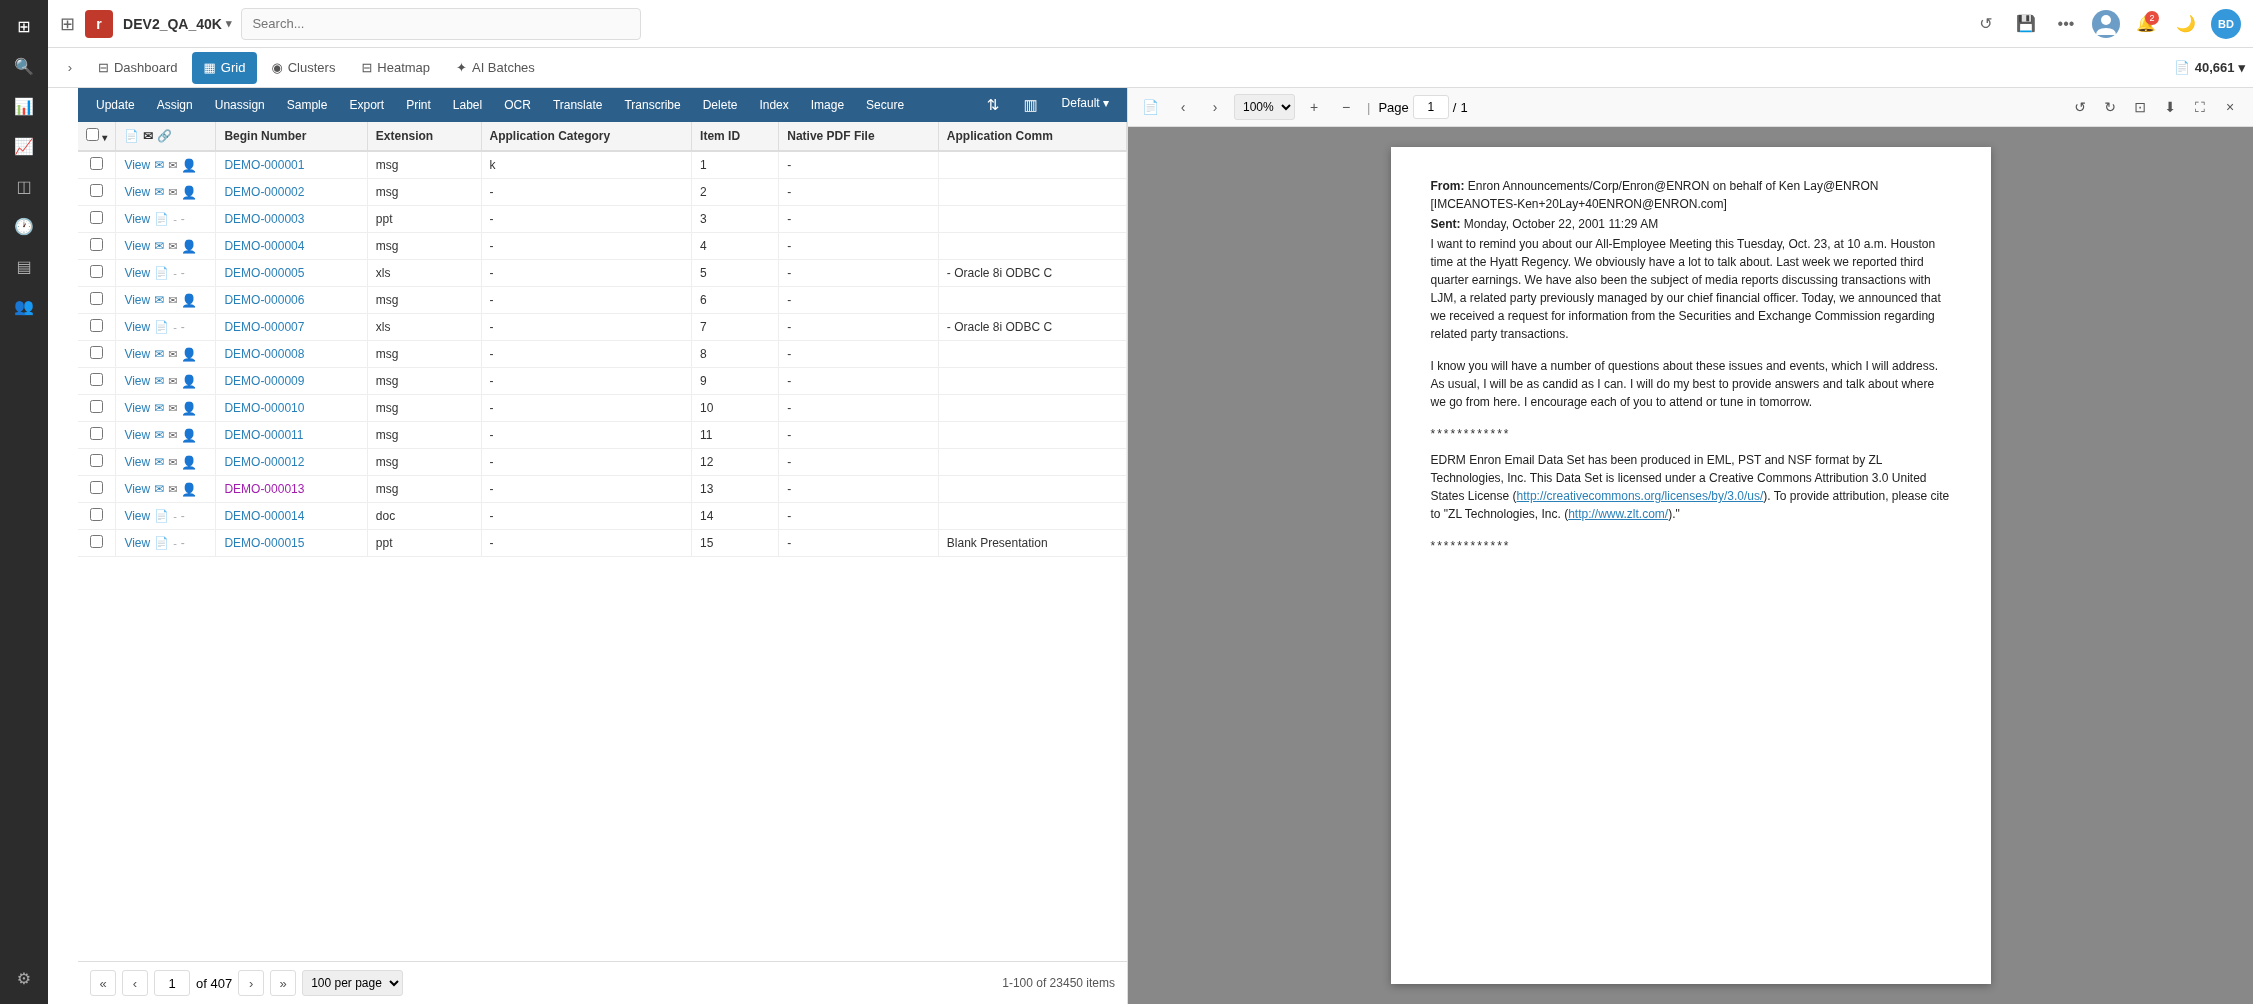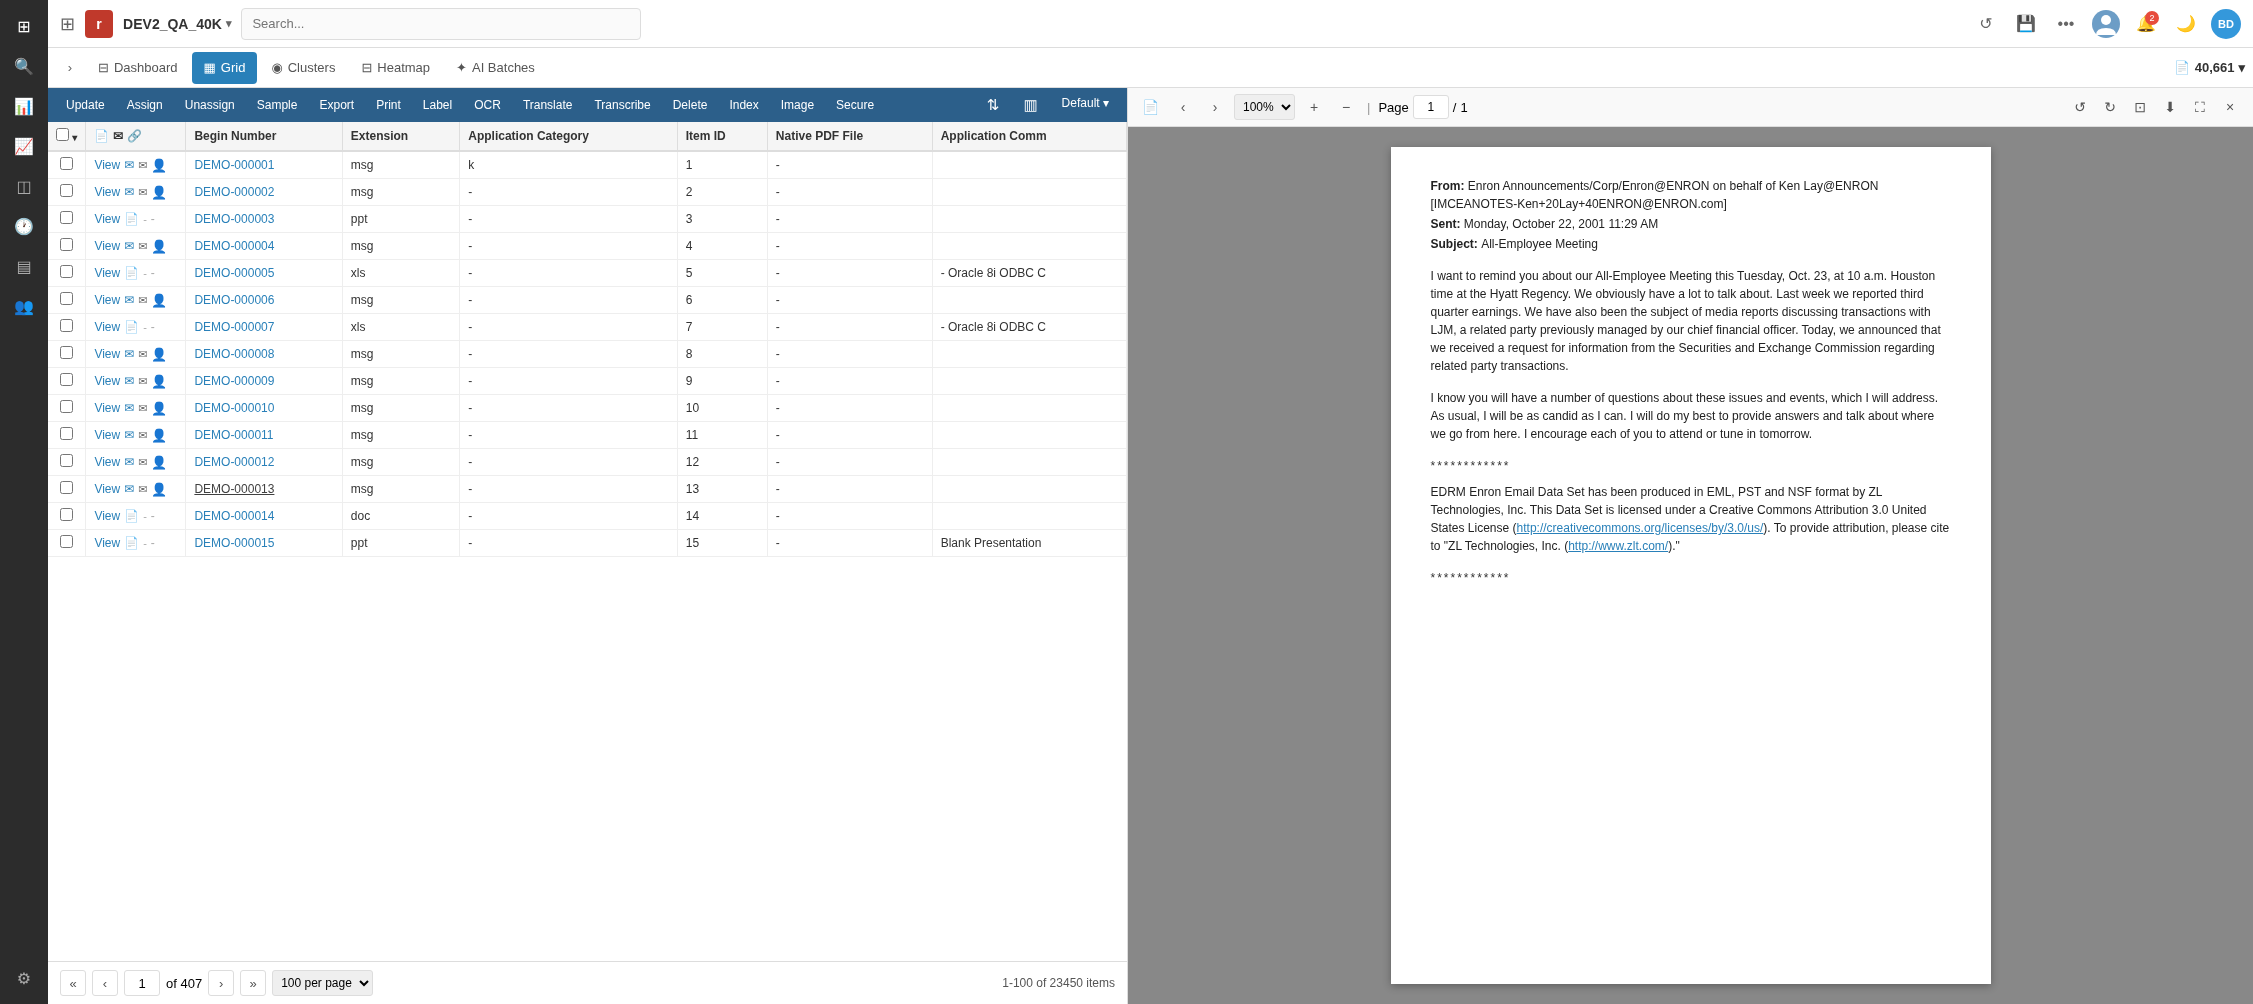--- a/index.html
+++ b/index.html
@@ -186,20 +186,21 @@
       overflow: hidden;
     }
 
     
     .grid-area {
       flex: 0 0 1080px;
       display: flex;
       flex-direction: column;
       overflow: hidden;
       border-right: 1px solid #ddd;
+      padding-left: 30px;
     }
 
     
     .toolbar {
       display: flex;
       align-items: center;
       background: #2c5f8a;
       padding: 4px 8px;
       gap: 2px;
       flex-shrink: 0;
@@ -709,21 +710,21 @@
               <tr>
                 <td class="check-col"><input type="checkbox" style=""></td>
                 <td style="white-space: nowrap; min-width: 100px;">
                   <div style="display:flex;align-items:center;gap:4px;">
     <span class="action-link">View</span>
     <span style="color:#2980b9;font-size:12px;">✉</span>
                     <span style="color:#666;font-size:11px;">✉</span>
                     <span style="color:#888;font-size:13px;">👤</span>
                   </div>
                 </td>
-                <td><span style="color:#404040;cursor:pointer;text-decoration:underline;">DEMO-000013</span></td>
+                <td><span style="color:#a21caf;cursor:pointer;">DEMO-000013</span></td>
                 <td>msg</td>
                 <td>-</td>
                 <td>13</td>
                 <td>-</td>
                 <td></td>
               </tr>
               <tr>
                 <td class="check-col"><input type="checkbox" style=""></td>
                 <td style="white-space: nowrap; min-width: 100px;">
                   <div style="display:flex;align-items:center;gap:4px;">
@@ -811,24 +812,20 @@
       <div class="preview-content">
         <div class="document-page">
           <div class="doc-header-line">
             <span class="doc-bold">From: </span>
             <span>Enron Announcements/Corp/Enron@ENRON  on behalf of Ken Lay@ENRON [IMCEANOTES-Ken+20Lay+40ENRON@ENRON.com]</span>
           </div>
           <div class="doc-header-line">
             <span class="doc-bold">Sent: </span>
             <span>Monday, October 22, 2001 11:29 AM</span>
           </div>
-          <div class="doc-header-line" style="margin-bottom:14px;">
-            <span class="doc-bold">Subject: </span>
-            <span>All-Employee Meeting</span>
-          </div>
           <div class="doc-paragraph">I want to remind you about our All-Employee Meeting this Tuesday, Oct. 23, at 10 a.m. Houston time at the Hyatt Regency.  We obviously have a lot to talk about.  Last week we reported third quarter earnings.  We have also been the subject of media reports discussing transactions with LJM, a related party previously managed by our chief financial officer.  Today, we announced that we received a request for information from the Securities and Exchange Commission regarding related party transactions.</div>
           <div class="doc-paragraph">I know you will have a number of questions about these issues and events, which I will address.  As usual, I will be as candid as I can.  I will do my best to provide answers and talk about where we go from here.  I encourage each of you to attend or tune in tomorrow.</div>
           <div class="doc-stars">************</div>
           <div class="doc-paragraph" style="margin-top:8px;">
             EDRM Enron Email Data Set has been produced in EML, PST and NSF format by ZL Technologies, Inc. This Data Set is licensed under a Creative Commons Attribution 3.0 United States License (<span class="doc-link">http://creativecommons.org/licenses/by/3.0/us/</span>). To provide attribution, please cite to "ZL Technologies, Inc. (<span class="doc-link">http://www.zlt.com/</span>)."
           </div>
           <div class="doc-stars">************</div>
         </div>
       </div>
     </div>

